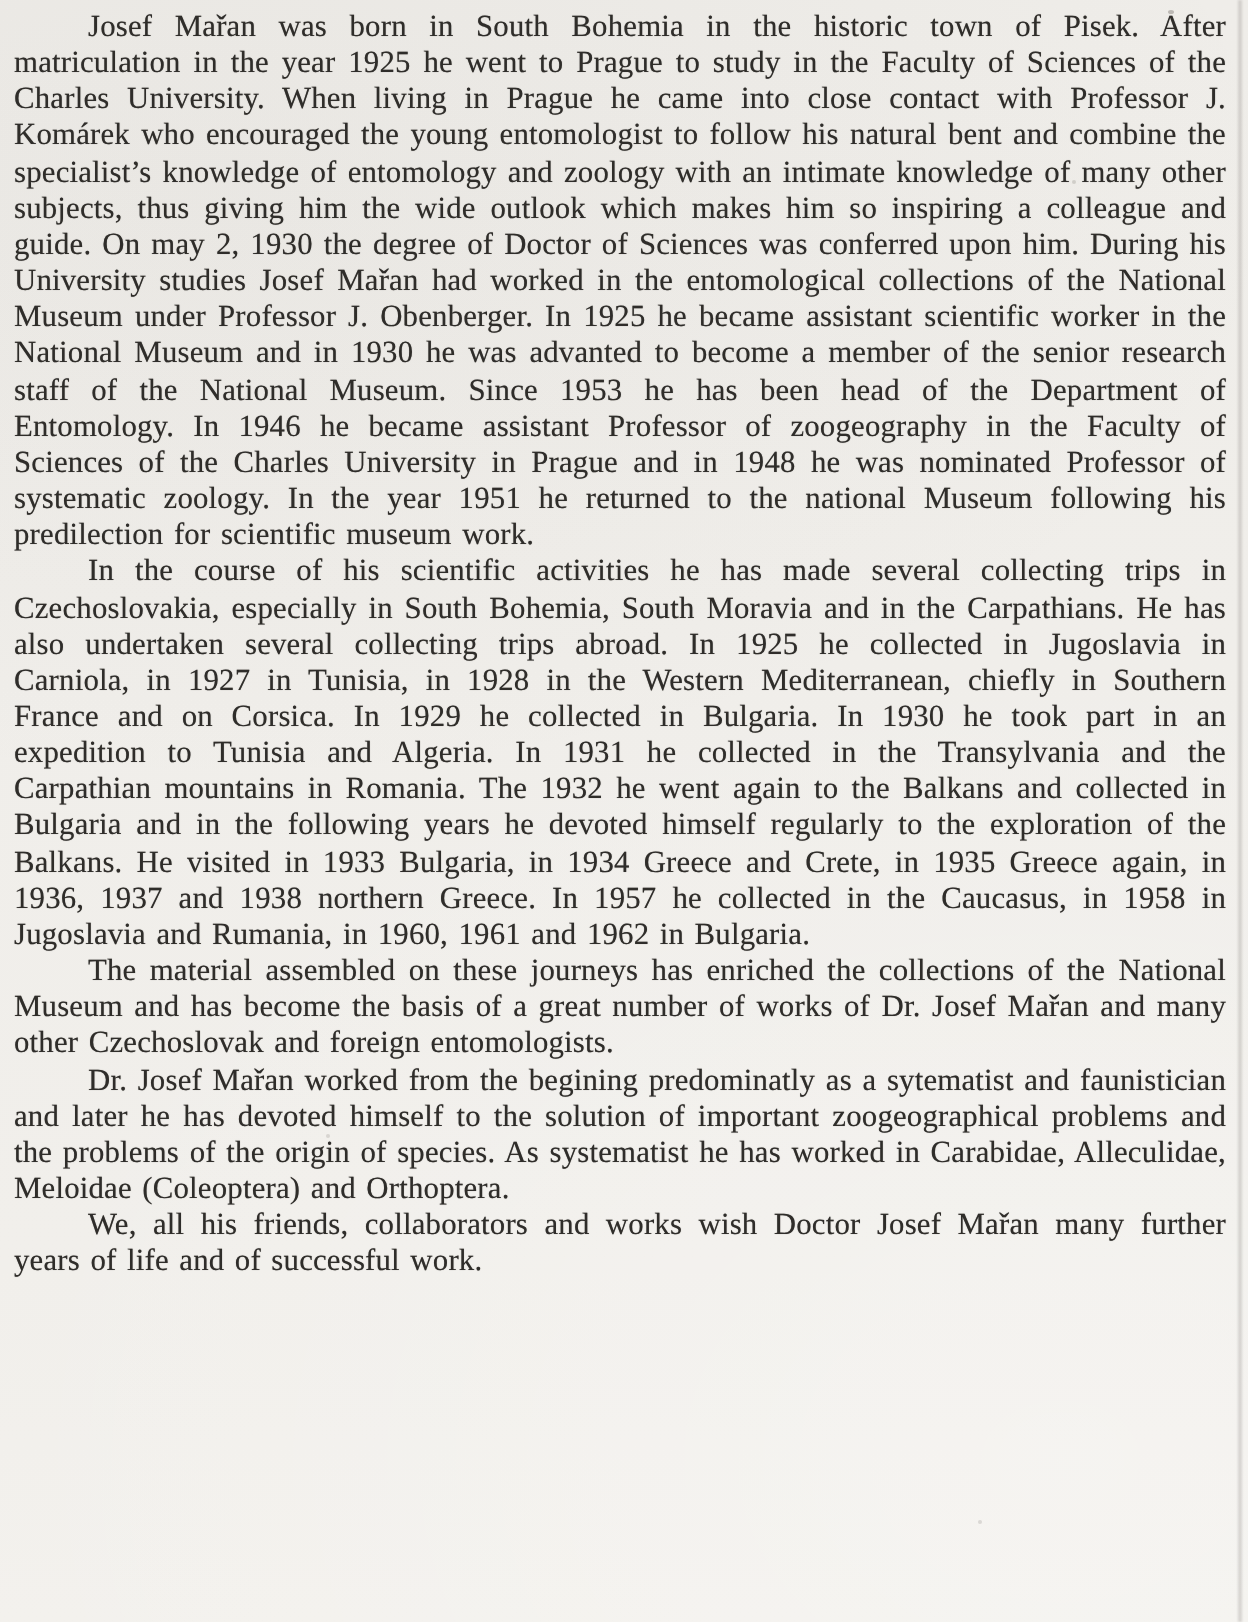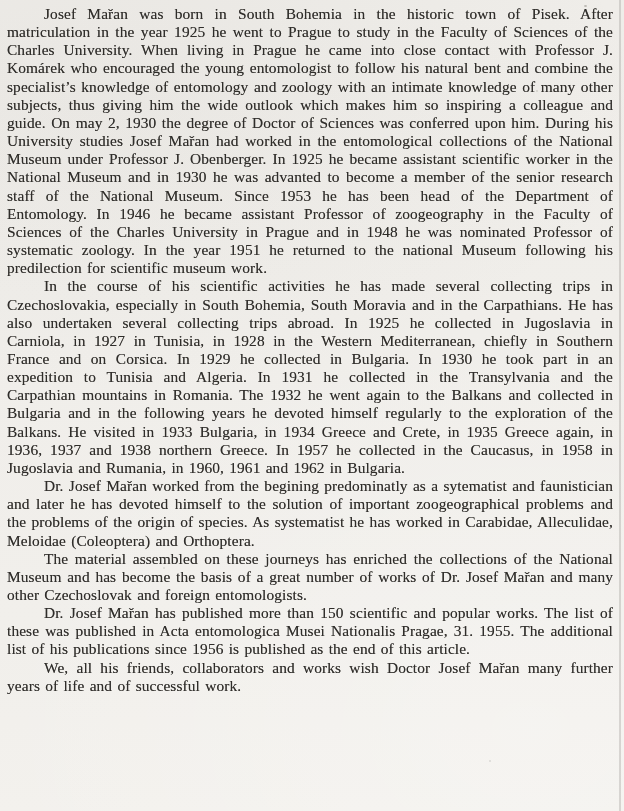--- a/index.html
+++ b/index.html
@@ -67,23 +67,22 @@
   .speck.s3 { left: 163px; top: 567px; width: 2px; height: 2px; opacity: .5; }
   .speck.s4 { left: 489px; top: 760px; width: 2px; height: 2px; opacity: .5; }
 </style>
 </head>
 <body>
 
 <div class="page">
   <div class="text-block">
     <p>Josef Mařan was born in South Bohemia in the historic town of Pisek. After matriculation in the year 1925 he went to Prague to study in the Faculty of Sciences of the Charles University. When living in Prague he came into close contact with Professor J. Komárek who encouraged the young entomologist to follow his natural bent and combine the specialist’s knowledge of entomology and zoology with an intimate knowledge of many other subjects, thus giving him the wide outlook which makes him so inspiring a colleague and guide. On may 2, 1930 the degree of Doctor of Sciences was conferred upon him. During his University studies Josef Mařan had worked in the entomological collections of the National Museum under Professor J. Obenberger. In 1925 he became assistant scientific worker in the National Museum and in 1930 he was advanted to become a member of the senior research staff of the National Museum. Since 1953 he has been head of the Department of Entomology. In 1946 he became assistant Professor of zoogeography in the Faculty of Sciences of the Charles University in Prague and in 1948 he was nominated Professor of systematic zoology. In the year 1951 he returned to the national Museum following his predilection for scientific museum work.</p>
     <p>In the course of his scientific activities he has made several collecting trips in Czechoslovakia, especially in South Bohemia, South Moravia and in the Carpathians. He has also undertaken several collecting trips abroad. In 1925 he collected in Jugoslavia in Carniola, in 1927 in Tunisia, in 1928 in the Western Mediterranean, chiefly in Southern France and on Corsica. In 1929 he collected in Bulgaria. In 1930 he took part in an expedition to Tunisia and Algeria. In 1931 he collected in the Transylvania and the Carpathian mountains in Romania. The 1932 he went again to the Balkans and collected in Bulgaria and in the following years he devoted himself regularly to the exploration of the Balkans. He visited in 1933 Bulgaria, in 1934 Greece and Crete, in 1935 Greece again, in 1936, 1937 and 1938 northern Greece. In 1957 he collected in the Caucasus, in 1958 in Jugoslavia and Rumania, in 1960, 1961 and 1962 in Bulgaria.</p>
+    <p>The material assembled on these journeys has enriched the collections of the National Museum and has become the basis of a great number of works of Dr. Josef Mařan and many other Czechoslovak and foreign entomologists.</p>
     <p>Dr. Josef Mařan worked from the begining predominatly as a sytematist and faunistician and later he has devoted himself to the solution of important zoogeographical problems and the problems of the origin of species. As systematist he has worked in Carabidae, Alleculidae, Meloidae (Coleoptera) and Orthoptera.</p>
-    <p>The material assembled on these journeys has enriched the collections of the National Museum and has become the basis of a great number of works of Dr. Josef Mařan and many other Czechoslovak and foreign entomologists.</p>
-    <p>Dr. Josef Mařan has published more than 150 scientific and popular works. The list of these was published in Acta entomologica Musei Nationalis Pragae, 31. 1955. The additional list of his publications since 1956 is published as the end of this article.</p>
     <p>We, all his friends, collaborators and works wish Doctor Josef Mařan many further years of life and of successful work.</p>
   </div>
 
   <div class="edge-line"></div>
   <div class="speck s1"></div>
   <div class="speck s2"></div>
   <div class="speck s3"></div>
   <div class="speck s4"></div>
 </div>
 

